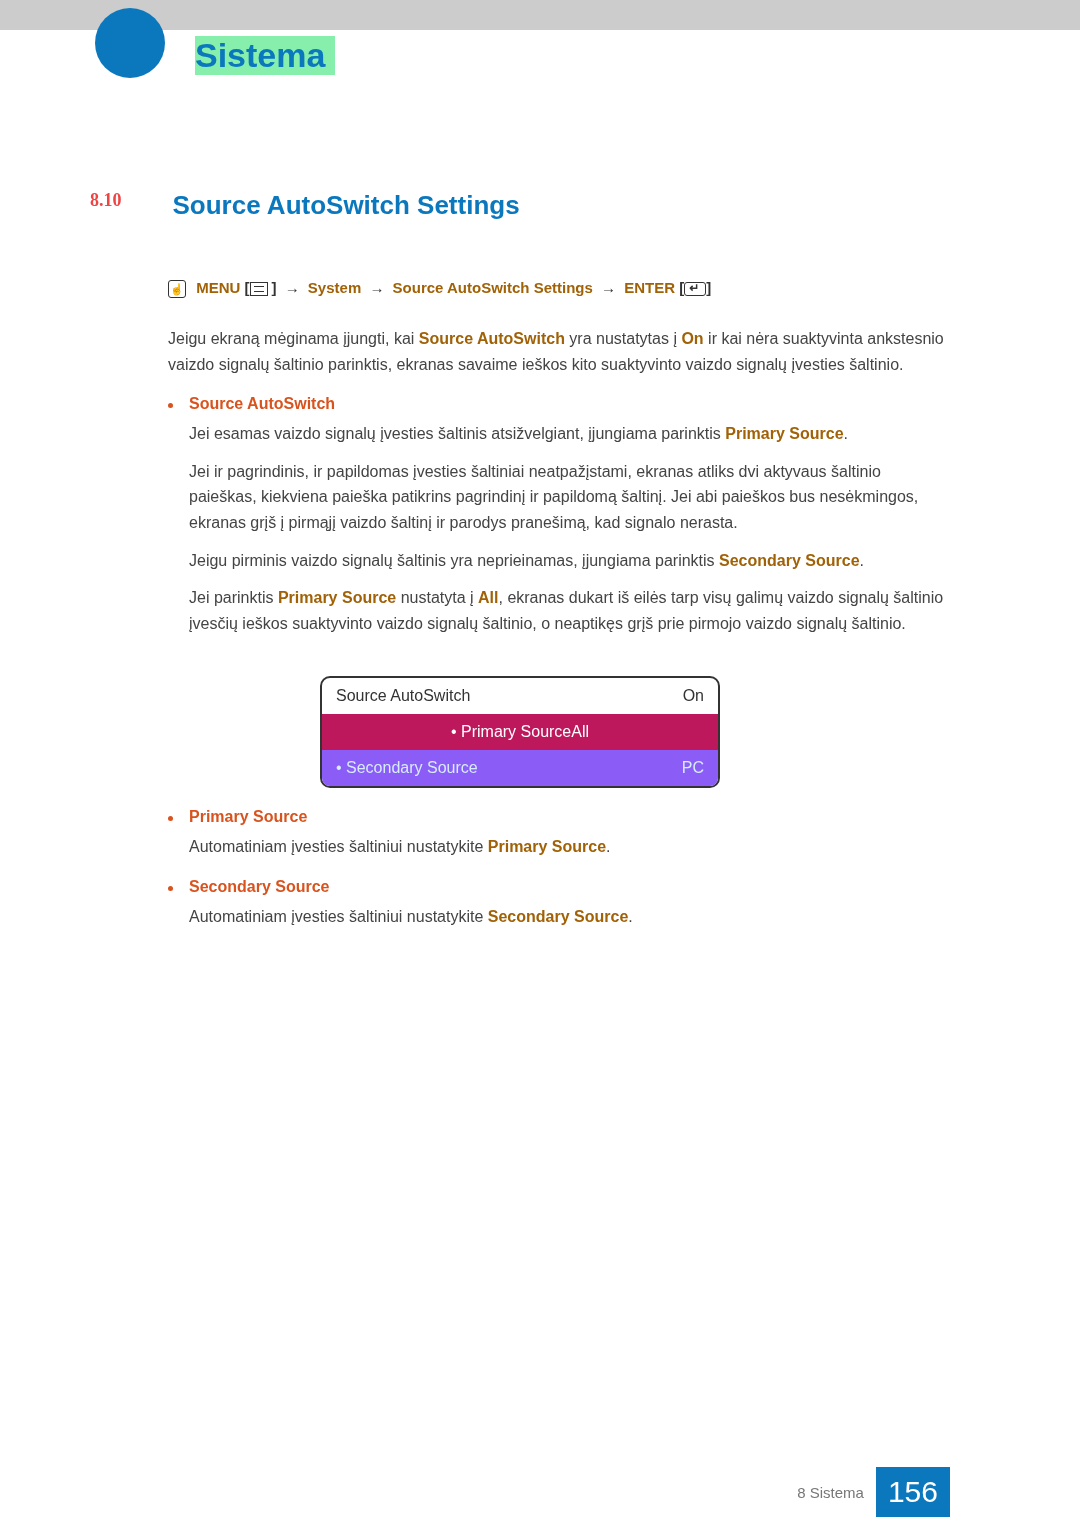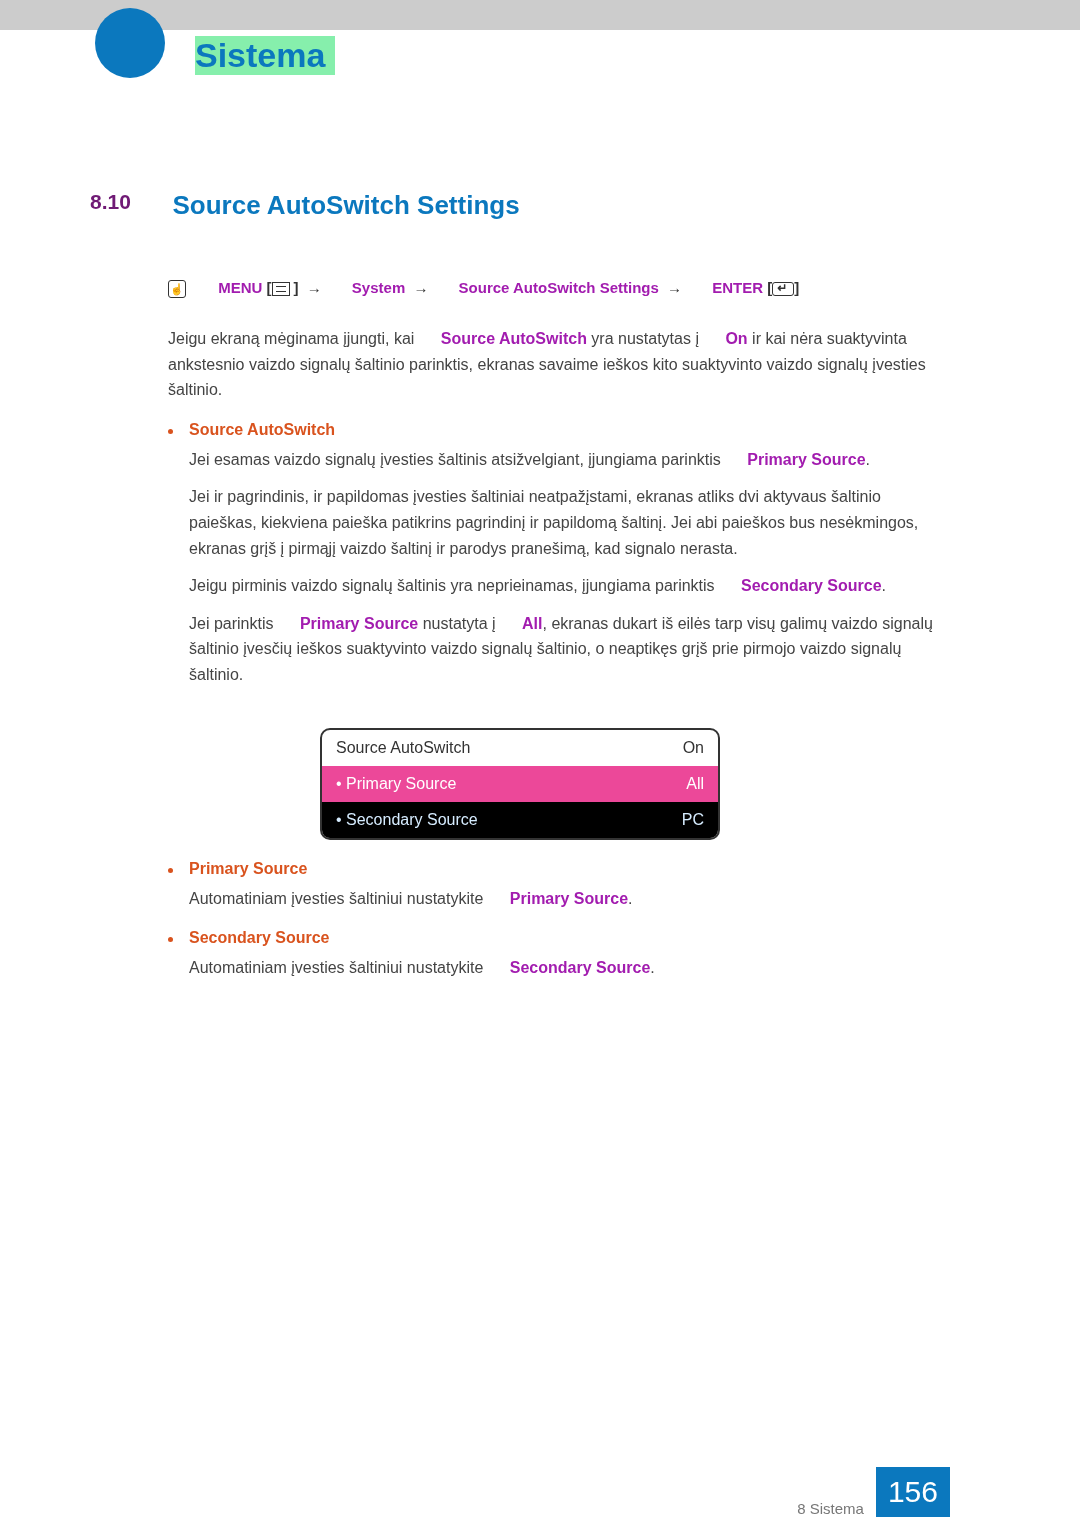--- a/index.html
+++ b/index.html
@@ -38,26 +38,27 @@
     background: #86efac;
     padding-right: 10px;
   }
   .content {
     position: absolute;
     top: 190px;
     left: 90px;
     right: 130px;
   }
   .section-num {
-    font-size: 21px;
-    font-weight: bold;
-    color: #701a75;
+    font-size: 18px;
+    font-weight: bold;
+    color: #ef4444;
     display: inline-block;
     width: 78px;
     vertical-align: top;
+    font-family: Liberation Serif, serif;
   }
   .section-title {
     font-size: 26px;
     font-weight: bold;
     color: #0b78be;
     display: inline-block;
   }
   .breadcrumb {
     margin-top: 58px;
     margin-left: 78px;
@@ -104,21 +105,21 @@
     width: 18px;
     height: 18px;
     border: 1.5px solid #333;
     border-radius: 3px;
     vertical-align: middle;
     font-size: 11px;
     text-align: center;
     line-height: 16px;
     margin-right: 6px;
   }
-  .red { color: #a21caf; margin-left: 22px; }
+  .red { color: #a16207; }
   .dark { color: #333; }
   .arrow { color: #333; font-weight: normal; padding: 0 4px; }
   .body-text {
     margin-top: 28px;
     margin-left: 78px;
     font-size: 16px;
     line-height: 1.6;
     color: #444;
   }
   .body-text p { margin-bottom: 10px; }
@@ -159,42 +160,42 @@
     border-radius: 10px;
     overflow: hidden;
     font-size: 16px;
   }
   .osd-row {
     display: flex;
     justify-content: space-between;
     padding: 9px 14px;
   }
   .osd-row.plain { color: #333; }
-  .osd-row.sel1 { background: #ec4899; color: #fff; }
-  .osd-row.sel2 { background: #000000; color: #d6ecff; }
+  .osd-row.sel1 { background: #be185d; color: #fff; justify-content: center; }
+  .osd-row.sel2 { background: #8b5cf6; color: #d6ecff; }
   .caption {
     text-align: center;
     margin-left: 78px;
     font-size: 16px;
     color: #444;
     margin-bottom: 18px;
   }
   .footer {
     position: absolute;
     bottom: 0;
     left: 0;
     right: 0;
     height: 50px;
   }
   .footer-right {
     position: absolute;
     right: 130px;
     bottom: 10px;
     display: flex;
-    align-items: flex-end;
+    align-items: center;
   }
   .footer-label {
     font-size: 15px;
     color: #777;
     margin-right: 12px;
   }
   .page-num-box {
     background: #0b78be;
     color: #fff;
     font-size: 30px;

